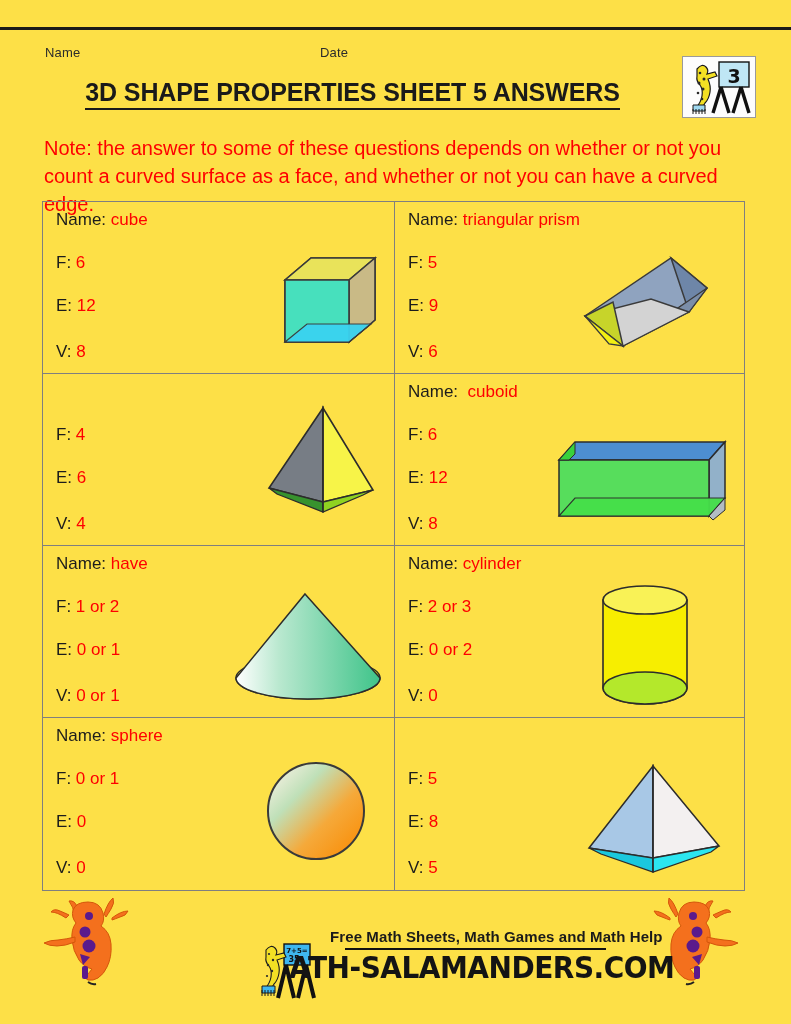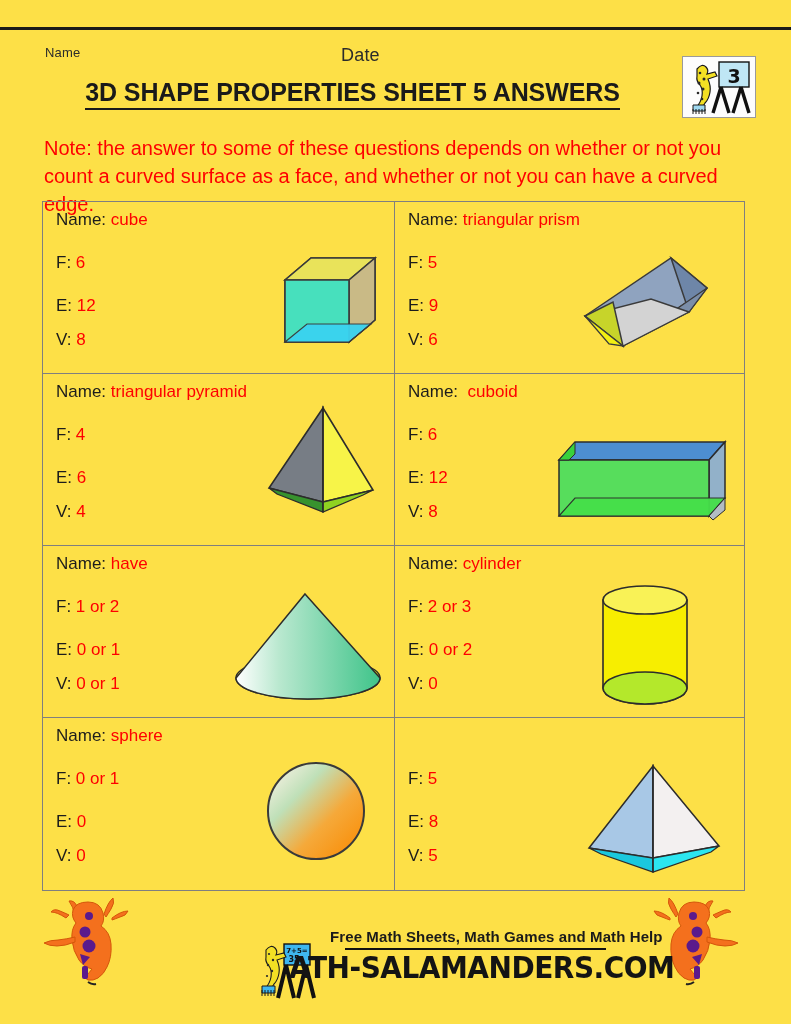--- a/index.html
+++ b/index.html
@@ -8,21 +8,21 @@
     font-family:"Liberation Sans","DejaVu Sans",sans-serif;
     color:#231f20;
   }
   .page{position:absolute;inset:0;background:#fde047;}
 
   
   .top-rule{position:absolute;left:0;top:27px;width:791px;height:3px;background:#1a1a1a;}
 
   
   .hdr-name{position:absolute;left:45px;top:45px;font-size:13px;color:#2b2b2b;letter-spacing:.2px;}
-  .hdr-date{position:absolute;left:341px;top:45px;font-size:18px;color:#2b2b2b;letter-spacing:.2px;}
+  .hdr-date{position:absolute;left:320px;top:45px;font-size:13px;color:#2b2b2b;letter-spacing:.2px;}
 
   .title{
     position:absolute;left:0;top:78px;width:705px;text-align:center;
     font-size:25px;font-weight:700;color:#1a1a1a;letter-spacing:-.1px;
   }
   .title span{border-bottom:2px solid #1a1a1a;padding-bottom:2px;}
 
   
   .logo-box{
     position:absolute;left:682px;top:56px;width:74px;height:62px;
@@ -44,21 +44,21 @@
   .row:last-child{border-bottom:none;}
   .cell{position:relative;box-sizing:border-box;height:100%;overflow:hidden;}
   .cell.left{width:352px;border-right:1px solid #7f7f7f;}
   .cell.right{width:349px;}
 
   .lbl{position:absolute;font-size:17px;color:#1c1c1c;white-space:pre;}
   .lbl .ans{color:#fe0000;}
   .l0{top:8px;left:13px;}
   .l1{top:51px;left:13px;}
   .l2{top:94px;left:13px;text-align:center;}
-  .l3{top:128px;left:13px;}
+  .l3{top:140px;left:13px;}
 
   .shape{position:absolute;}
 
   
   .sal{position:absolute;}
   .sal.right{transform:scaleX(-1);}
 
   
   .foot{position:absolute;left:0;top:926px;width:791px;text-align:center;}
   .foot-tag{
@@ -148,21 +148,20 @@
           <path d="M20 64 L58 94 L124 60 L86 47 Z" fill="#d3d3d3" stroke="#3a3a3a" stroke-width="1.4"></path>
 
           <path d="M20 64 L48 50 L58 94 Z" fill="#c7d42a" stroke="#3a3a3a" stroke-width="1.5"></path>
           <path d="M20 64 L58 94 L44 92 Z" fill="#f2ef12" stroke="#3a3a3a" stroke-width="1.3"></path>
         </svg>
       </div>
     </div>
 
     <div class="row">
       <div class="cell left">
-        <div class="lbl l0"><span>Name:</span> <span class="ans">triangular pyramid</span></div>
         <div class="lbl l1"><span>F:</span> <span class="ans">4</span></div>
         <div class="lbl l2"><span>E:</span> <span class="ans">6</span></div>
         <div class="lbl l3"><span>V:</span> <span class="ans">4</span></div>
         <svg class="shape" style="left:222px;top:28px;" width="120" height="120" viewBox="0 0 120 120">
 
           <path d="M58 6 L4 86 L58 100 Z" fill="#777d85" stroke="#2c2c2c" stroke-width="1.6"></path>
 
           <path d="M58 6 L108 88 L58 100 Z" fill="#f7f448" stroke="#2c2c2c" stroke-width="1.6"></path>
 
           <path d="M4 86 L58 100 L58 110 L12 92 Z" fill="#37922e" stroke="#2c2c2c" stroke-width="1.3"></path>

